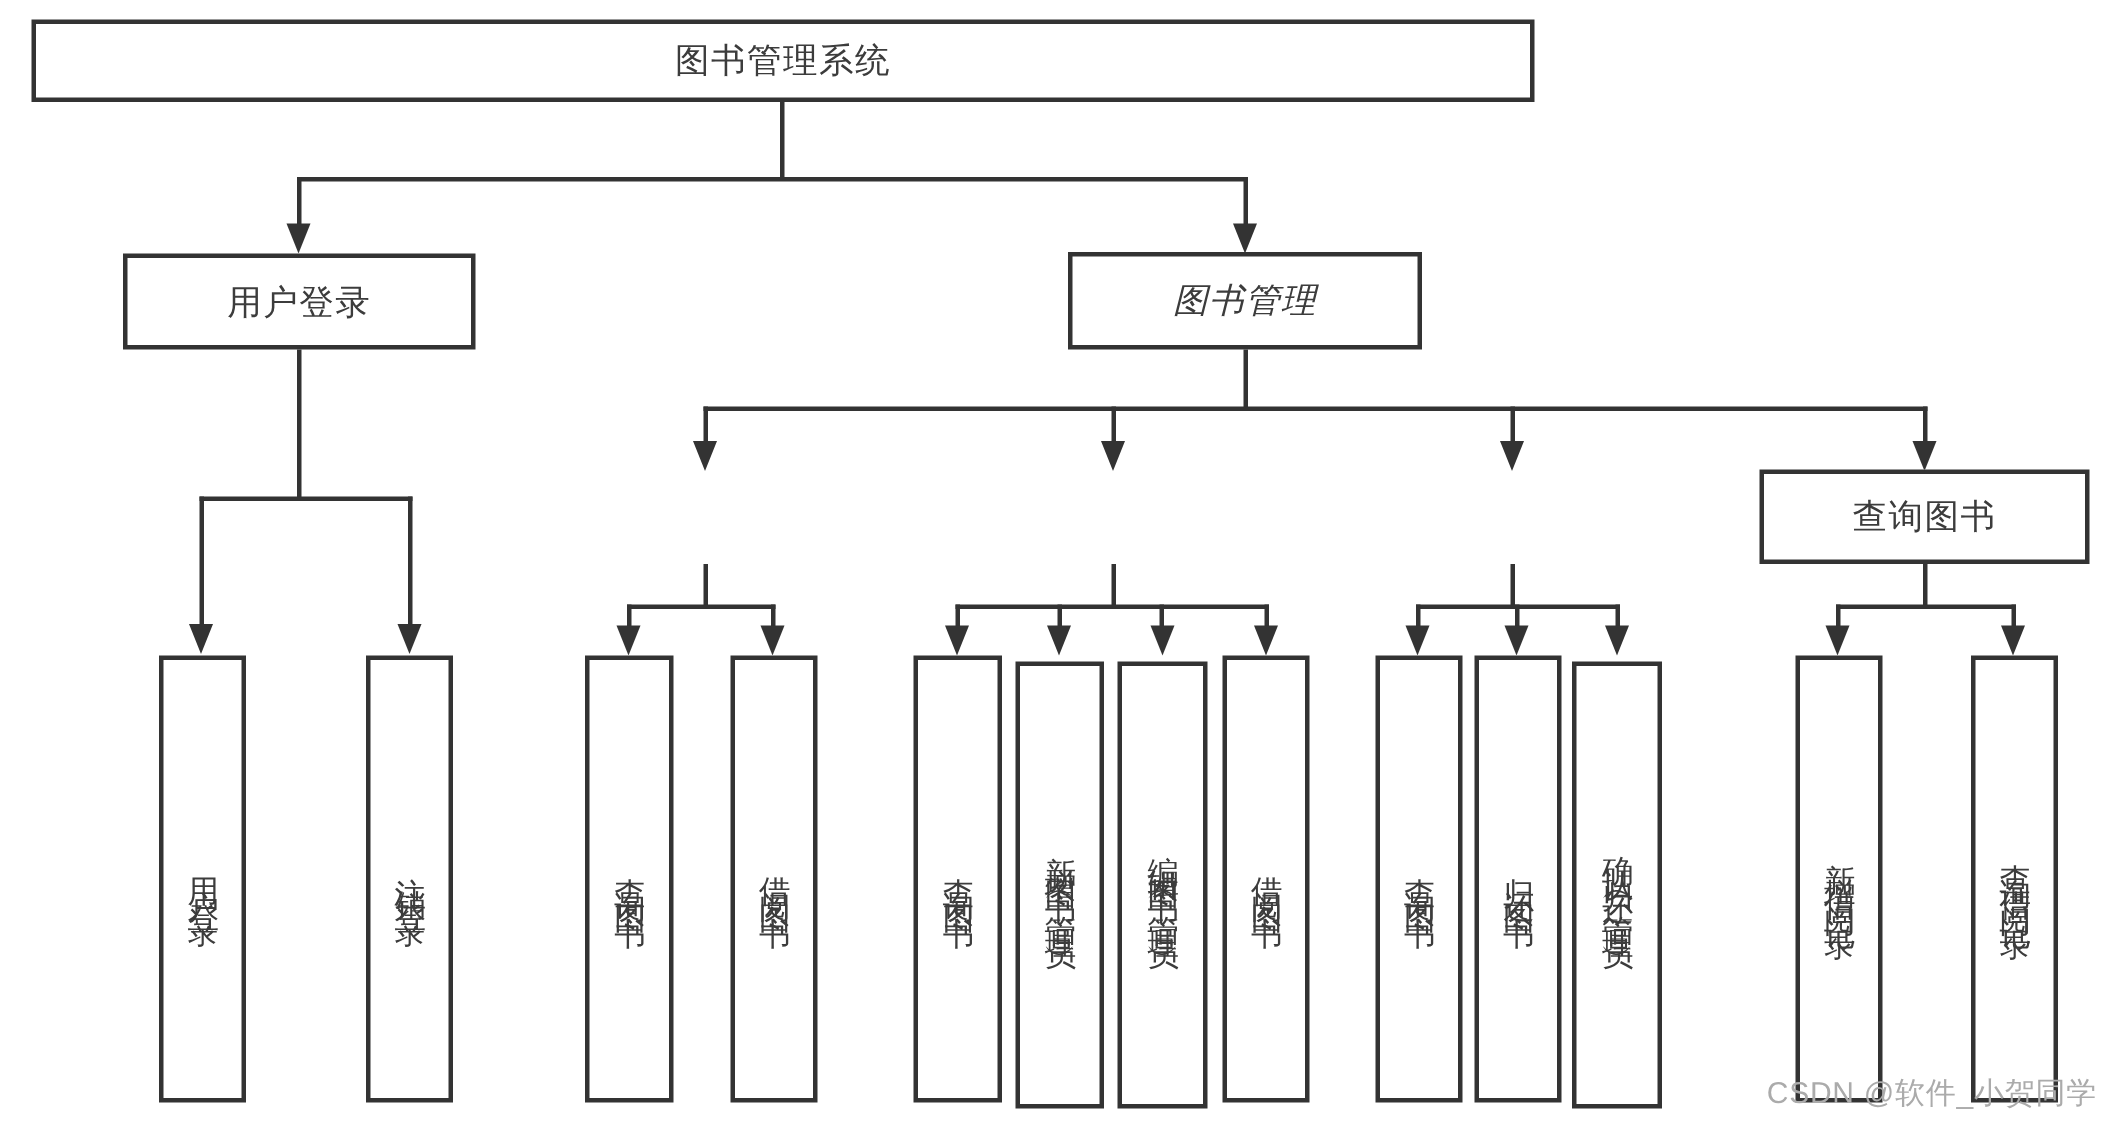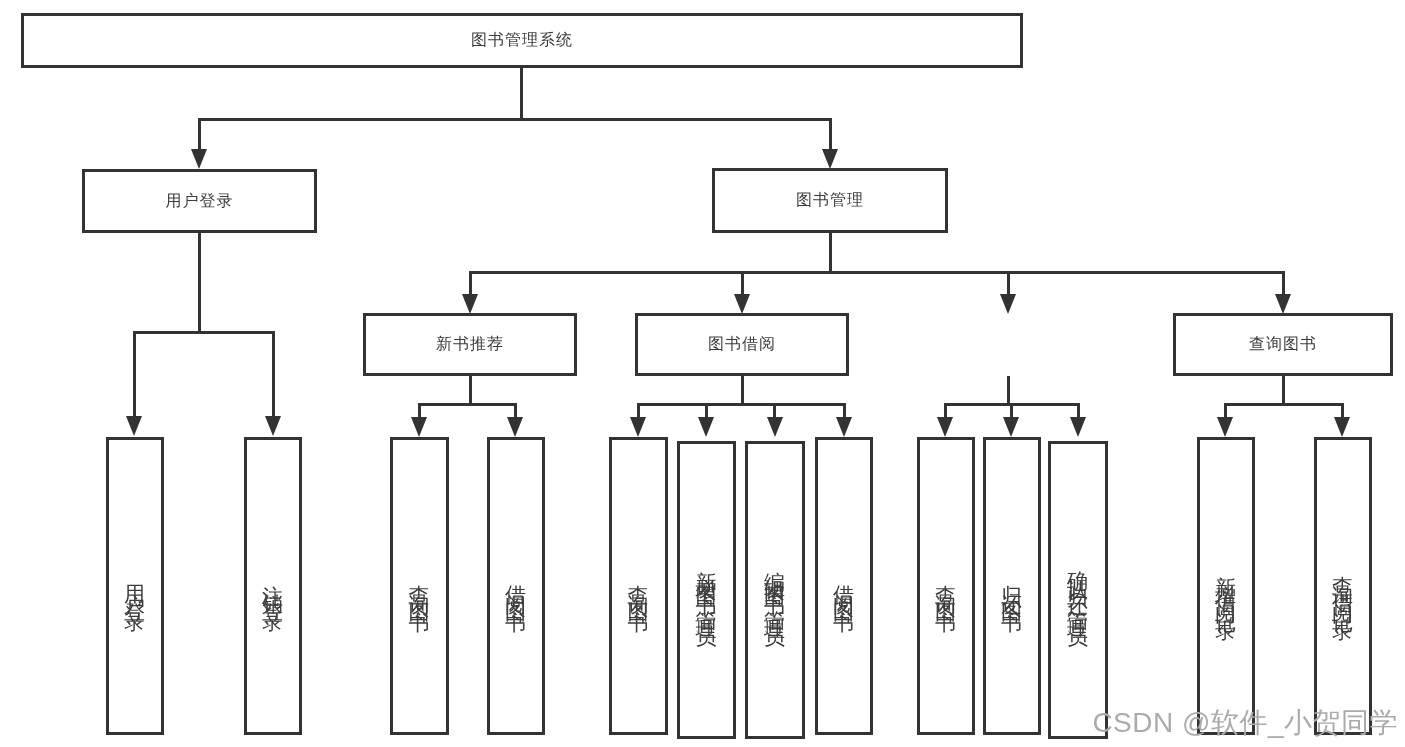--- a/index.html
+++ b/index.html
@@ -14,21 +14,21 @@
   .box {
     position: absolute;
     box-sizing: border-box;
     border: 3px solid #333333;
     background: #ffffff;
     display: flex;
     align-items: center;
     justify-content: center;
     color: #3c3c3c;
   }
-  .hnode { font-size: 16px; letter-spacing: 1px; justify-content: center; }
+  .hnode { font-size: 23px; letter-spacing: 1px; justify-content: center; }
   .vnode .vlabel {
     writing-mode: vertical-rl;
     text-orientation: mixed;
     font-size: 21px;
     letter-spacing: 9px;
     color: #3c3c3c;
     line-height: 1;
     white-space: nowrap;
   }
   .vnode.dense .vlabel { letter-spacing: 8px; }
@@ -38,21 +38,21 @@
     position: absolute;
     width: 0; height: 0;
     border-left: 8px solid transparent;
     border-right: 8px solid transparent;
     border-top: 20px solid #333333;
   }
   .watermark {
     position: absolute;
     right: 7px;
     bottom: 5px;
-    font-size: 28px;
+    font-size: 20px;
     color: #ababab;
     letter-spacing: 0.5px;
     white-space: nowrap;
   }
 </style>
 </head>
 <body>
 
 <div class="canvas">
 
@@ -63,21 +63,21 @@
   <div class="vline" style="left:520px; top:68px; height:52px;"></div>
   <div class="hline" style="left:198px; top:118px; width:634px;"></div>
   <div class="vline" style="left:198px; top:118px; height:32px;"></div>
   <div class="arrow" style="left:191px; top:149px;"></div>
   <div class="vline" style="left:829px; top:118px; height:32px;"></div>
   <div class="arrow" style="left:822px; top:149px;"></div>
 
   <div class="box hnode" style="left:82px; top:169px; width:235px; height:64px;">
     <span>用户登录</span>
   </div>
-  <div class="box hnode" style="left:712px; top:168px; width:236px; height:65px;">
+  <div class="box hnode" style="left:712px; top:168px; width:236px; height:65px;font-style:italic;">
     <span>图书管理</span>
   </div>
 
   <div class="vline" style="left:198px; top:233px; height:101px;"></div>
   <div class="hline" style="left:133px; top:331px; width:142px;"></div>
   <div class="vline" style="left:133px; top:331px; height:86px;"></div>
   <div class="arrow" style="left:126px; top:416px;"></div>
   <div class="vline" style="left:272px; top:331px; height:86px;"></div>
   <div class="arrow" style="left:265px; top:416px;"></div>
 
@@ -85,26 +85,20 @@
   <div class="hline" style="left:469px; top:271px; width:816px;"></div>
   <div class="vline" style="left:469px; top:271px; height:24px;"></div>
   <div class="arrow" style="left:462px; top:294px;"></div>
   <div class="vline" style="left:741px; top:271px; height:24px;"></div>
   <div class="arrow" style="left:734px; top:294px;"></div>
   <div class="vline" style="left:1007px; top:271px; height:24px;"></div>
   <div class="arrow" style="left:1000px; top:294px;"></div>
   <div class="vline" style="left:1282px; top:271px; height:24px;"></div>
   <div class="arrow" style="left:1275px; top:294px;"></div>
 
-  <div class="box hnode" style="left:363px; top:313px; width:214px; height:63px;">
-    <span>新书推荐</span>
-  </div>
-  <div class="box hnode" style="left:635px; top:313px; width:214px; height:63px;">
-    <span>图书借阅</span>
-  </div>
   <div class="box hnode" style="left:1173px; top:313px; width:220px; height:63px;">
     <span>查询图书</span>
   </div>
 
   <div class="vline" style="left:469px; top:376px; height:30px;"></div>
   <div class="hline" style="left:418px; top:403px; width:99px;"></div>
   <div class="vline" style="left:418px; top:403px; height:15px;"></div>
   <div class="arrow" style="left:411px; top:417px;"></div>
   <div class="vline" style="left:514px; top:403px; height:15px;"></div>
   <div class="arrow" style="left:507px; top:417px;"></div>

